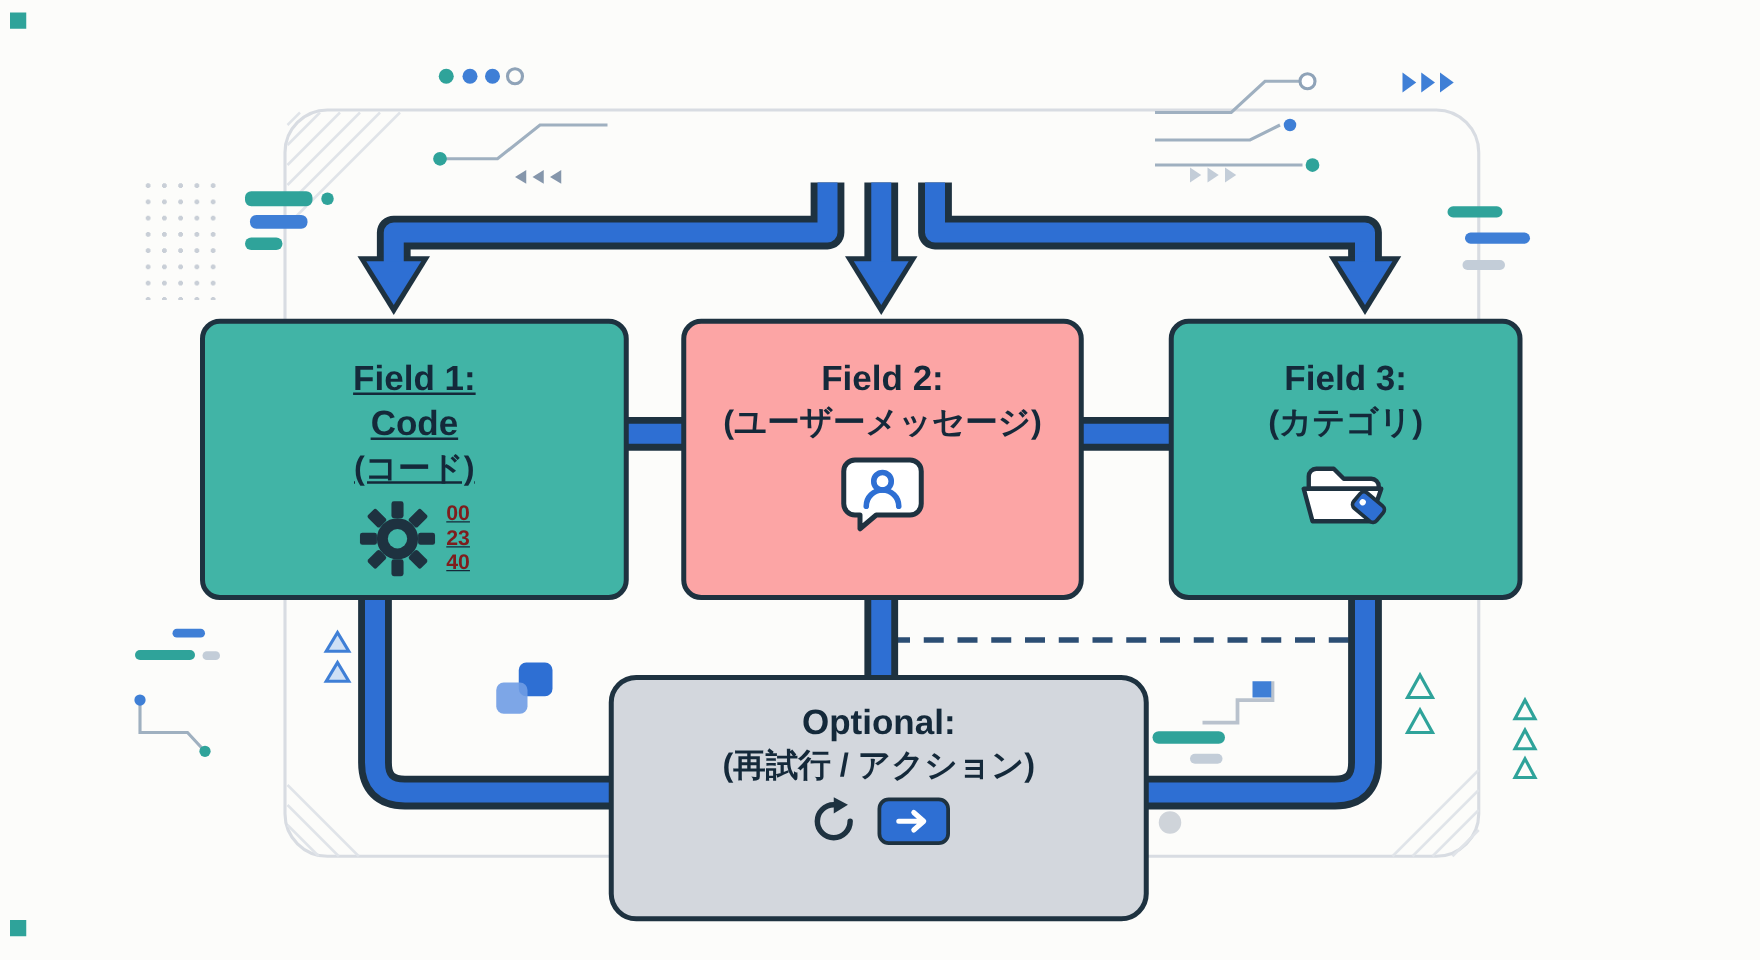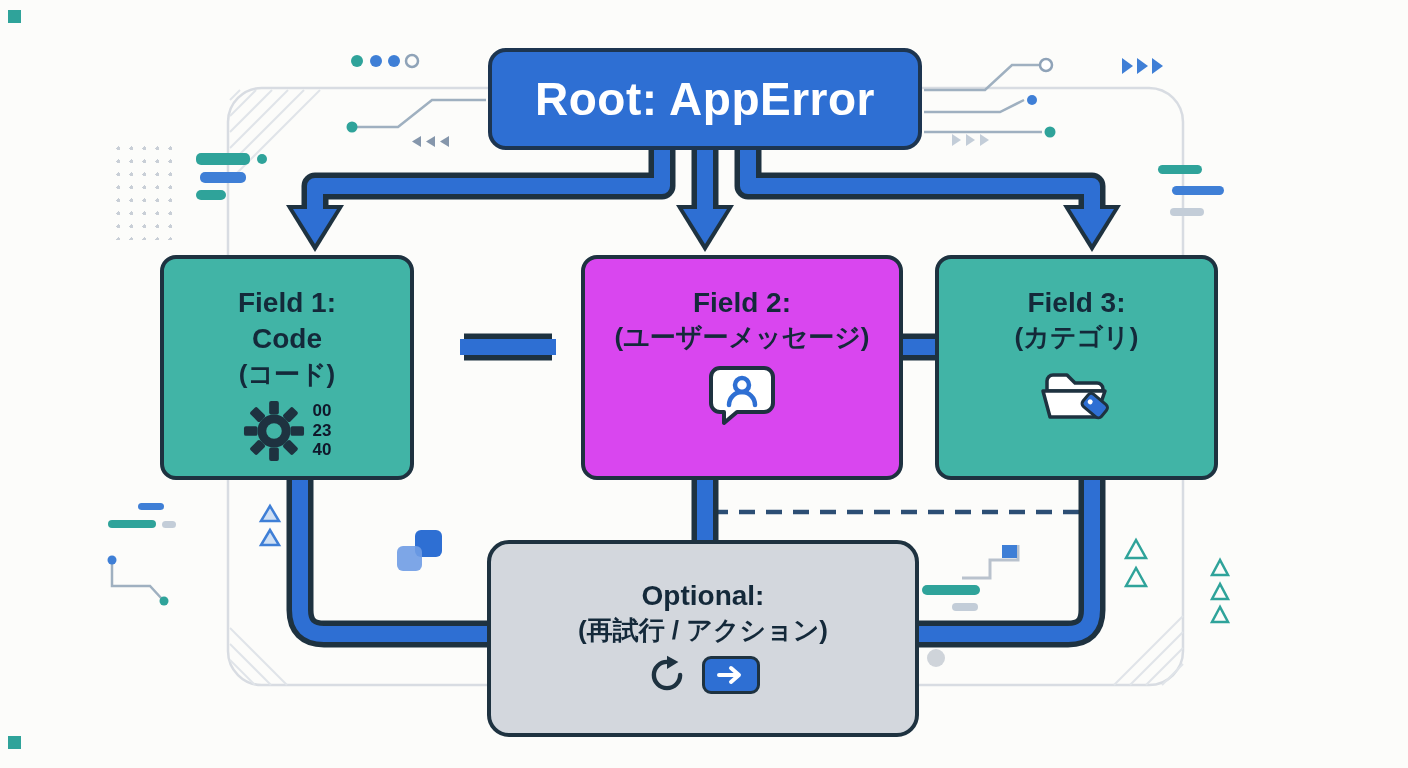--- a/index.html
+++ b/index.html
@@ -17,29 +17,29 @@
     display:flex; flex-direction:column; align-items:center;
     text-align:center; color:#14293a; font-weight:bold; z-index:3;
   }
   .root-node{
     left:488px; top:48px; width:434px; height:102px;
     background:#2e6fd3; border-radius:18px; border-color:#1d3550;
     justify-content:center; color:#ffffff; font-size:46px;
     letter-spacing:0.5px;
   }
   .field-node{ top:255px; height:225px; padding-top:26px; font-size:28px; line-height:1.3;}
-  .field-1{ left:160px; width:254px; background:#41b4a6;}
-  .field-2{ left:545px; width:322px; background:#d946ef;margin-left:36px;}
+  .field-1{ left:160px; width:343px; background:#41b4a6;text-decoration:underline;}
+  .field-2{ left:545px; width:322px; background:#fca5a5;}
   .field-3{ left:935px; width:283px; background:#41b4a6;}
   .jp-line{ font-size:26px; }
   .icon-row{ display:flex; align-items:center; justify-content:center; gap:8px; margin-top:8px;}
-  .code-values{ text-align:left; font-size:17px; line-height:1.15; font-weight:bold; color:#0f172a;}
+  .code-values{ text-align:left; font-size:17px; line-height:1.15; font-weight:bold; color:#7f1d1d;}
   .optional-node{
     left:487px; top:540px; width:432px; height:197px;
-    background:#d3d7dd; border-radius:22px; padding-top:34px;
+    background:#d3d7dd; border-radius:22px; padding-top:16px;
     font-size:28px; line-height:1.3;
   }
   .action-btn{
     width:58px; height:38px; background:#2e6fd3;
     border:3.5px solid #1e3240; border-radius:9px; box-sizing:border-box;
     display:flex; align-items:center; justify-content:center;
   }
   
   .dots-grid{
     position:absolute; left:112px; top:142px; width:68px; height:98px; z-index:1;
@@ -203,23 +203,20 @@
       <path d="M1092 470 L1092 610 Q1092 634 1068 634 L910 634"></path>
       <path d="M705 470 L705 552"></path>
     </g>
     <g fill="#2e6fd3">
       <polygon points="293,209 337,209 315,244"></polygon>
       <polygon points="683,209 727,209 705,244"></polygon>
       <polygon points="1070,209 1114,209 1092,244"></polygon>
     </g>
   </svg>
 
-  <div class="node root-node">
-    <div>Root: AppError</div>
-  </div>
 
   <div class="node field-node field-1">
     <div>Field 1:</div>
     <div>Code</div>
     <div class="jp-line">(コード)</div>
     <div class="icon-row">
       <svg width="62" height="62" viewBox="0 0 64 64">
         <g fill="#1e3240">
           <rect x="27" y="1" width="10" height="14" rx="2"></rect>
           <rect x="27" y="49" width="10" height="14" rx="2"></rect>

